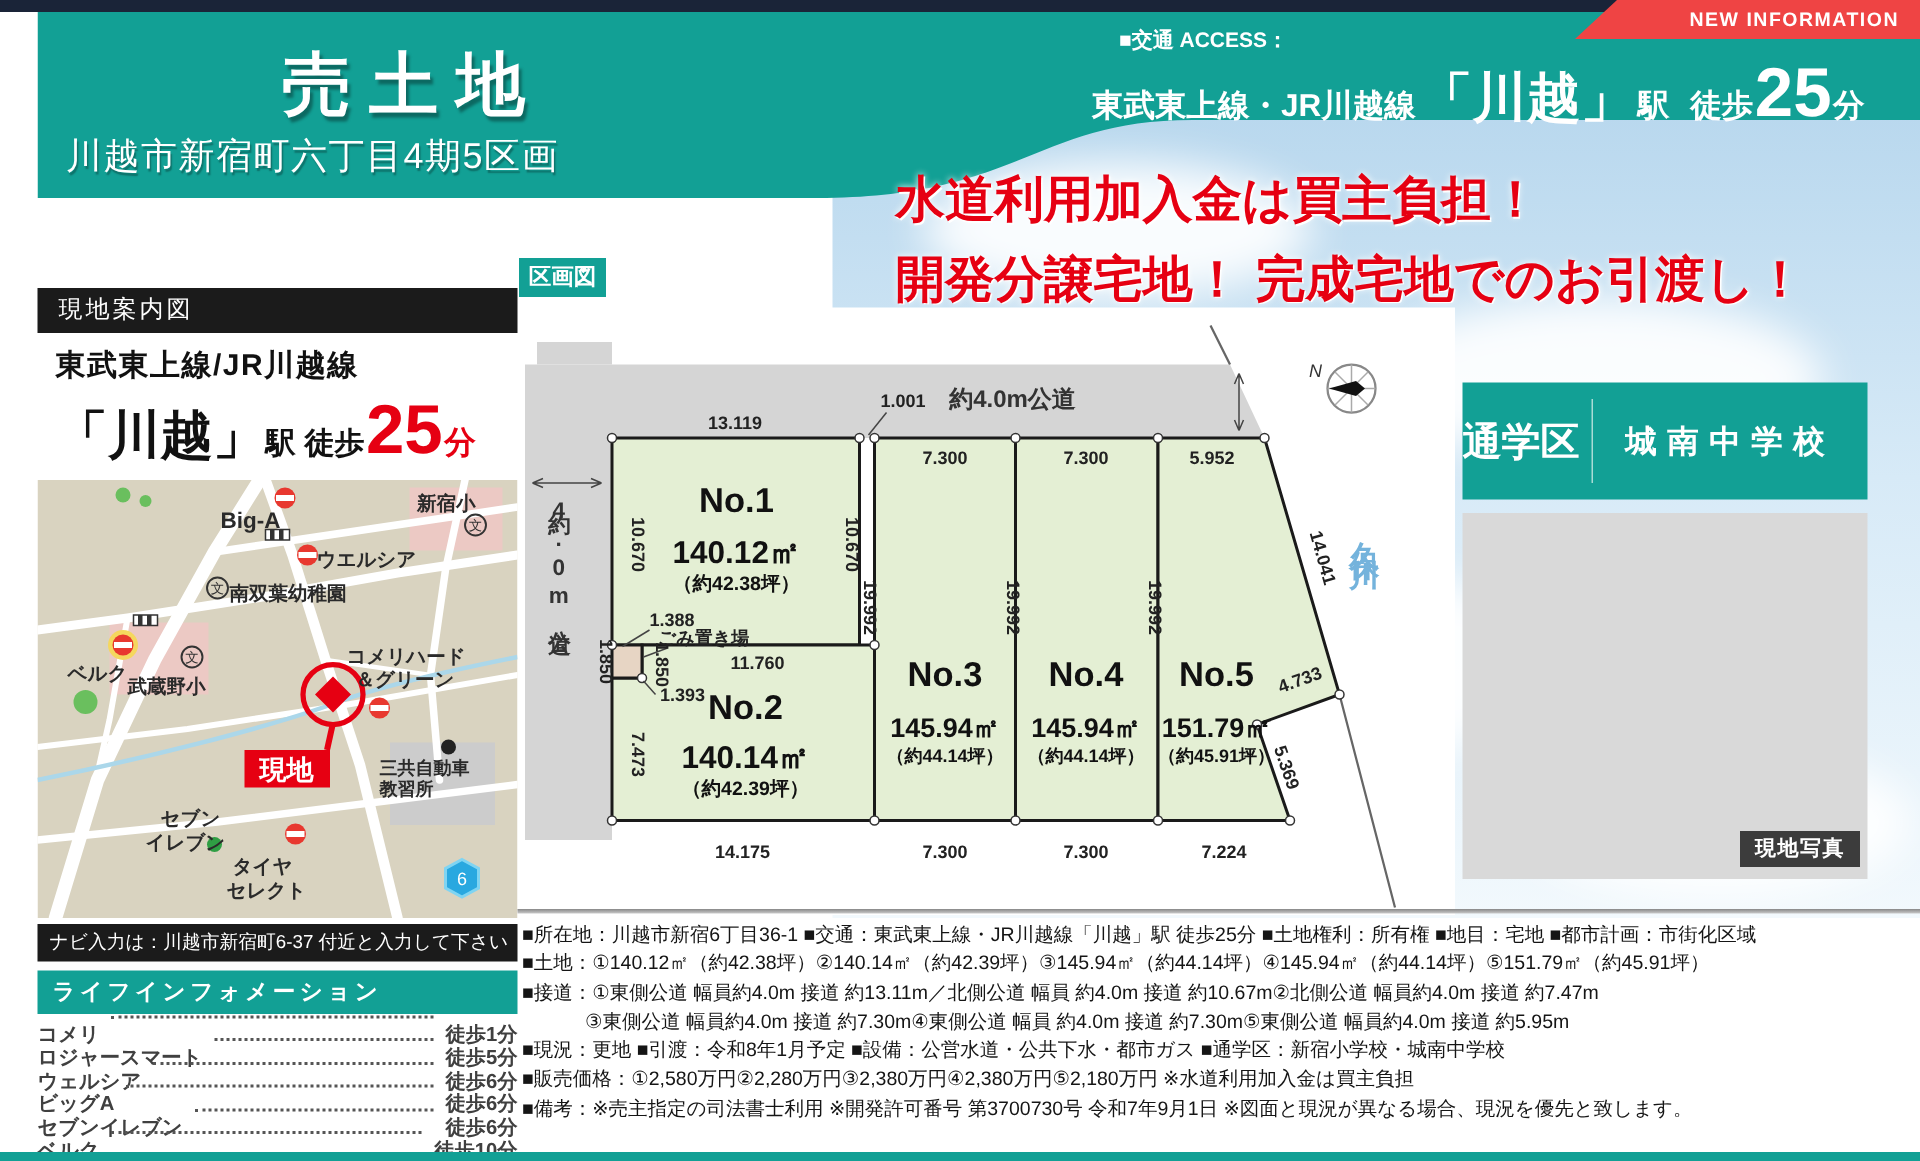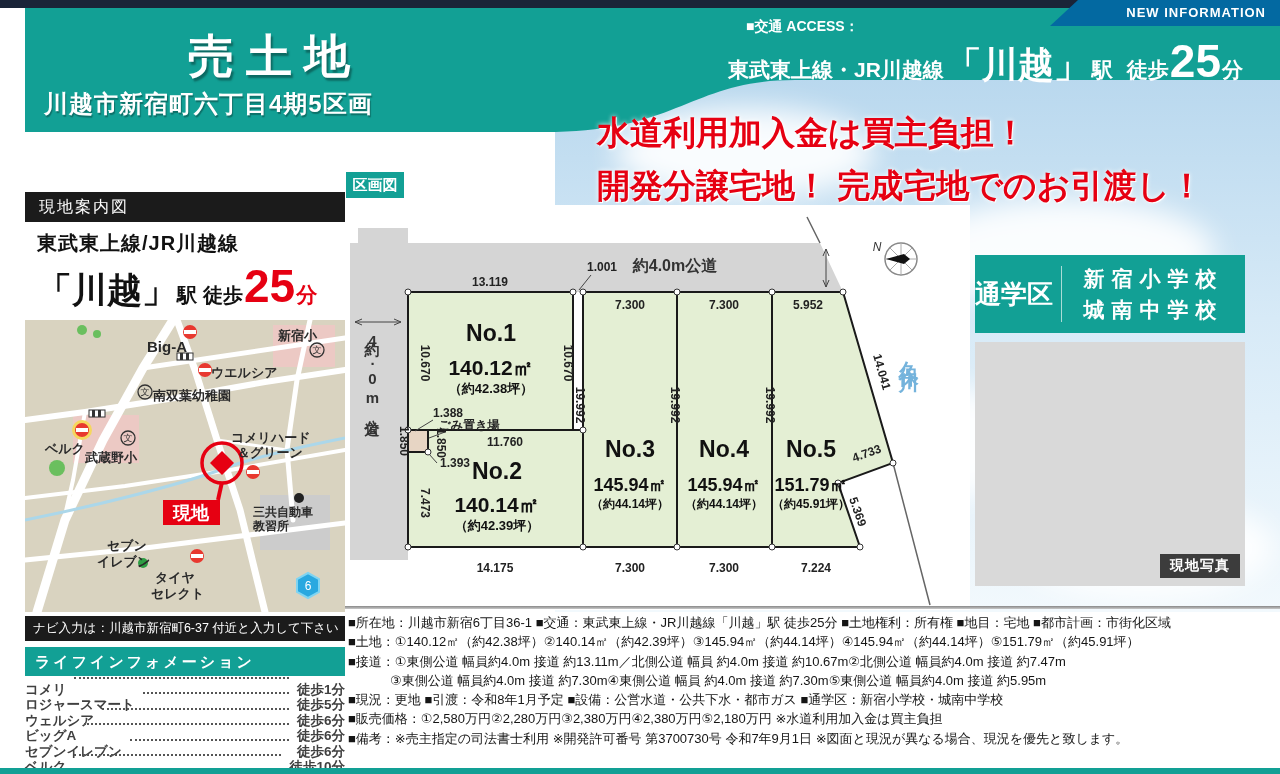--- a/index.html
+++ b/index.html
@@ -1,27 +1,27 @@
 <!DOCTYPE html>
 <html><head>
 <meta charset="utf-8">
 <style>
   html,body{margin:0;padding:0;background:#fff;}
   .page{position:relative;width:1280px;height:774px;overflow:hidden;background:#fff;
         font-family:"Liberation Sans","DejaVu Sans",sans-serif;color:#1a1a1a;}
   .abs{position:absolute;}
   
   .top-strip{left:0;top:0;width:1280px;height:8px;background:#1a2438;}
-  .new-info{right:0;top:0;width:230px;height:26px;background:#0369a1;color:#fff;
+  .new-info{right:0;top:0;width:230px;height:26px;background:#ef4444;color:#fff;
             font-size:13px;font-weight:bold;letter-spacing:1px;line-height:26px;text-align:right;
             padding-right:14px;box-sizing:border-box;clip-path:polygon(28px 0,100% 0,100% 100%,0 100%);z-index:6;}
   .header-svg{left:25px;top:8px;z-index:3;}
   .h-title{left:110px;top:26px;width:330px;text-align:center;color:#fff;font-size:46px;font-weight:bold;
            letter-spacing:12px;text-shadow:2px 3px 2px rgba(0,0,0,.35);z-index:4;}
-  .h-sub{left:44px;top:88px;color:#fff;font-size:24px;font-weight:bold;letter-spacing:1px;
+  .h-sub{left:44px;top:88px;color:#fff;font-size:24px;font-weight:normal;letter-spacing:1px;
          text-shadow:1px 2px 1px rgba(0,0,0,.3);z-index:4;}
   .h-access-label{left:730px;top:18px;color:#fff;font-size:14px;font-weight:bold;z-index:4;margin-left:16px;}
   .h-access{left:728px;top:34px;display:flex;align-items:baseline;color:#fff;font-weight:bold;z-index:4;white-space:nowrap;}
   .h-access .rail{font-size:21px;}
   .h-access .sta{font-size:36px;margin:0 2px;}
   .h-access .unit{font-size:21px;}
   .h-access .walk{font-size:21px;margin-left:14px;}
   .h-access .min{font-size:46px;margin:0 1px;}
   
   .sky{left:555px;top:78px;width:725px;height:534px;z-index:1;
@@ -213,21 +213,20 @@
       </g>
     </svg>
   </div>
   <div class="abs vtext v-road">約4.0m公道</div>
   <div class="abs vtext v-river">久保川</div>
 
   <div class="abs school-box">
     <div class="school-label">通学区</div>
     <div class="school-div"></div>
     <div class="school-names">
-      <div>新宿小学校</div>
       <div>城南中学校</div>
     </div>
   </div>
 
   <div class="abs photo-box">
     <div class="photo-label">現地写真</div>
   </div>
 
   <div class="abs bar-black guide-bar">現地案内図</div>
   <div class="abs station-block">

